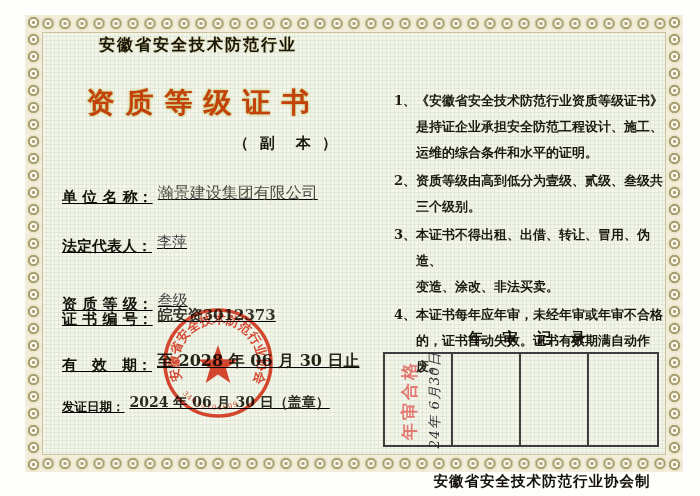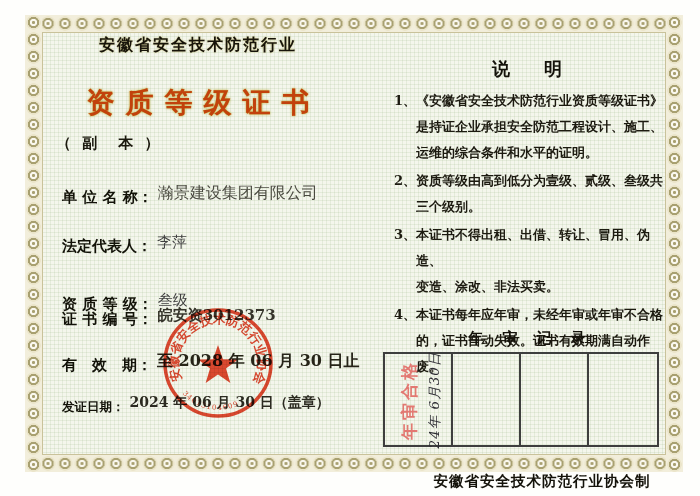--- a/index.html
+++ b/index.html
@@ -35,24 +35,24 @@
     position:absolute;left:56px;top:35px;width:284px;text-align:center;
     font-size:16px;font-weight:bold;letter-spacing:2px;color:#17140a;
     text-shadow:0 0 2px rgba(192,172,62,.6);
   }
   .cert-title{
     position:absolute;left:50px;top:84px;width:296px;text-align:center;
     font-size:28px;font-weight:bold;letter-spacing:11px;text-indent:11px;
     color:#c2410c;text-shadow:0 0 1px #bfae3e,0 0 3px rgba(191,174,62,.85);
   }
   .copy-line{
-    position:absolute;left:56px;top:134px;width:284px;text-align:left;
+    position:absolute;left:56px;top:134px;width:284px;text-align:right;
     font-size:15px;font-weight:bold;letter-spacing:3px;color:#1b190e;
   }
-  .field-row{position:absolute;left:62px;display:flex;align-items:baseline;white-space:nowrap;}
+  .field-row{position:absolute;left:62px;display:flex;align-items:baseline;white-space:nowrap;text-decoration:underline;}
   .field-label{font-size:15px;font-weight:bold;color:#121208;}
   .field-value{font-family:"DejaVu Serif",serif;color:#404040;margin-left:5px;transform:translateY(-4px);}
   .row-0{top:187px;}  .row-0 .field-value{font-size:16px;color:#4a4a40;}
   .row-1{top:237px;}  .row-1 .field-value{font-size:15px;}
   .row-2{top:268px;}  .row-2 .field-value{font-size:15px;margin-top:27px;}
   .row-3{top:310px;}  .row-3 .field-value{font-size:15px;font-weight:bold;color:#35342a;}
   .row-4{top:355px;}  .row-4 .field-value{font-size:16px;font-weight:bold;color:#24221737;color:#262418;}
   .row-5{top:398px;}  .row-5 .field-label{font-size:12.5px;}
   .row-5 .field-value{font-size:14px;font-weight:bold;color:#2b2a20;}
   
@@ -153,21 +153,20 @@
         <text font-size="12.5" font-weight="bold" fill="#e23a20">
           <textPath href="#ringPath" startOffset="0">安徽省安全技术防范行业协会</textPath>
         </text>
         <polygon fill="#e23a20" transform="translate(0,3)" points="0,-21 4.94,-6.8 19.97,-6.49 7.99,2.6 12.34,16.99 0,8.4 -12.34,16.99 -7.99,2.6 -19.97,-6.49 -4.94,-6.8"></polygon>
         <text font-size="7" letter-spacing="1.2" fill="#e23a20">
           <textPath href="#serialPath" startOffset="4">34013104609</textPath>
         </text>
       </svg>
     </div>
 
-    <div class="notes-heading">说　明</div>
 
     <div class="notes">
       <div class="note-item">
         <span class="note-num">1、</span>
         <span class="note-text">《安徽省安全技术防范行业资质等级证书》
 是持证企业承担安全防范工程设计、施工、
 运维的综合条件和水平的证明。</span>
       </div>
       <div class="note-item">
         <span class="note-num">2、</span>

